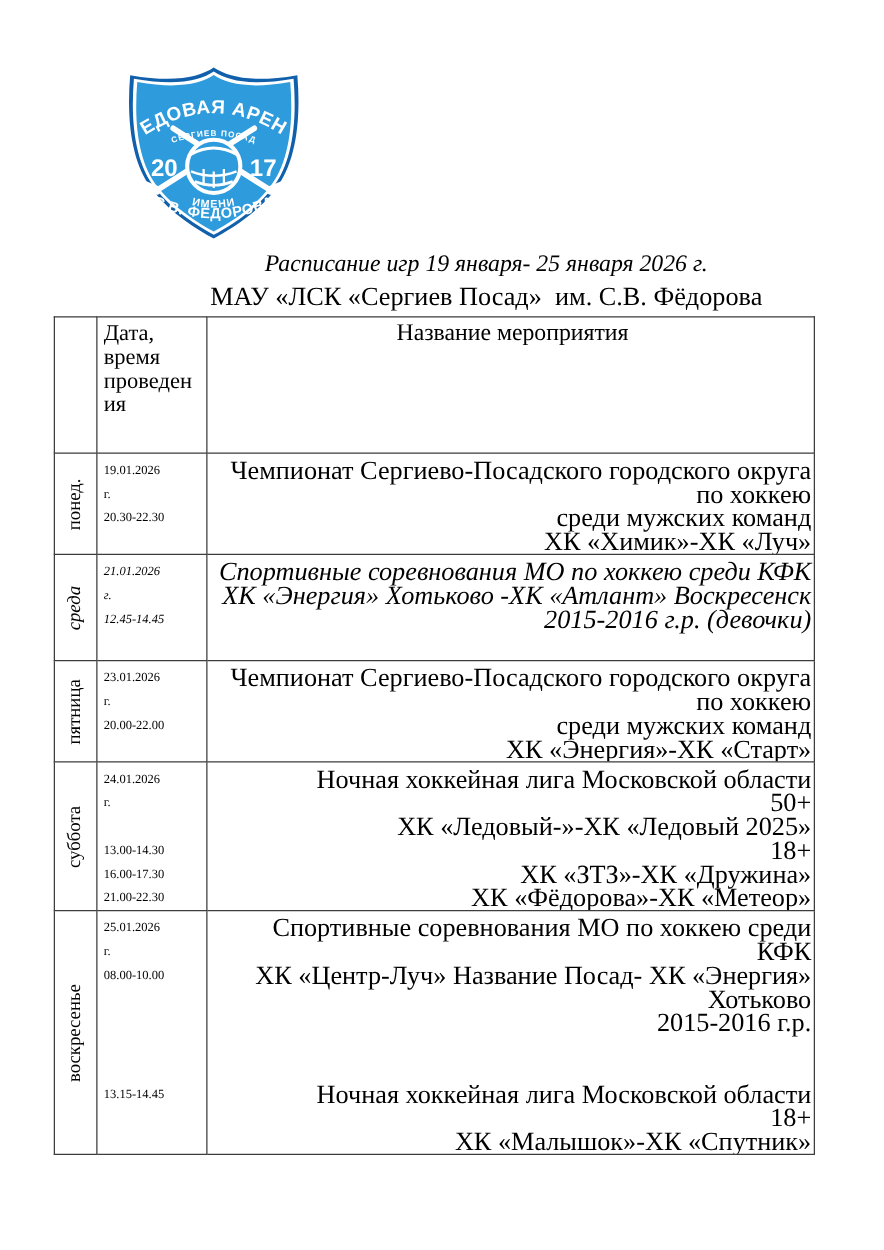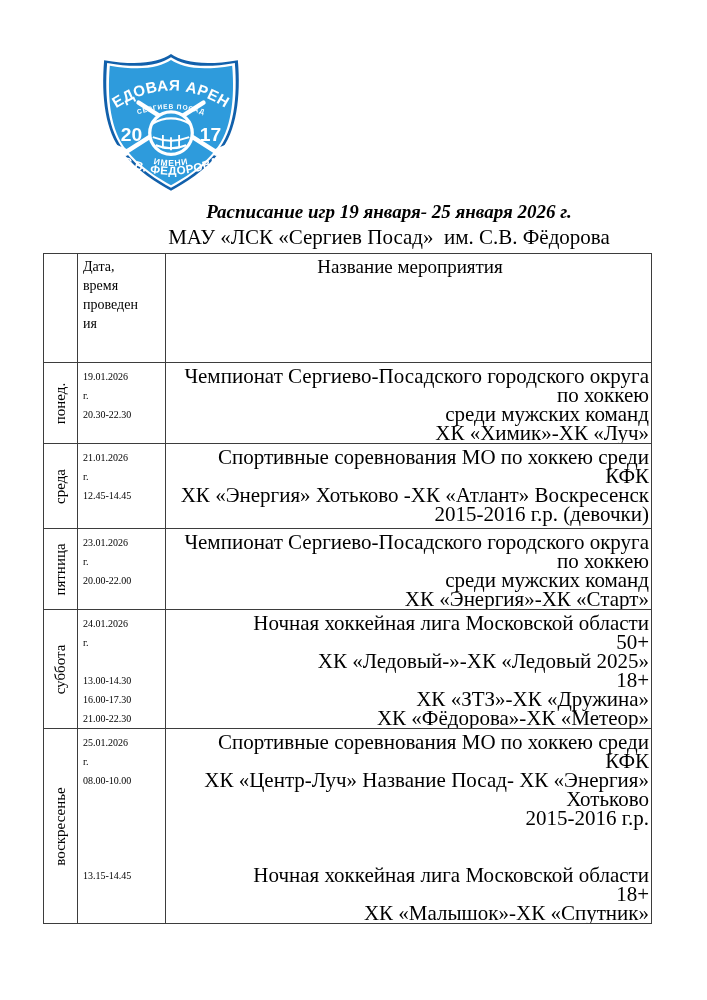--- a/index.html
+++ b/index.html
@@ -15,21 +15,21 @@
 
   
   .logo { position: absolute; left: 94px; top: 52px; width: 154px; height: 150px; }
 
   
   .titles {
     position: absolute; left: 43px; top: 199px; width: 608px;
     text-align: center; padding-left: 84px;
   }
   .title-line1 {
-    font-size: 19px; font-weight: bold; font-style: italic;
+    font-size: 19px; font-weight: normal; font-style: italic;
     line-height: 25px; white-space: pre;
   }
   .title-line2 {
     font-size: 21px; font-weight: normal;
     line-height: 27px; white-space: pre;
   }
 
   
   table.schedule {
     position: absolute; left: 43px; top: 253px;
@@ -40,42 +40,42 @@
     vertical-align: top;
     padding: 2px 2px 0 5px;
     overflow: hidden;
   }
   .col-day { width: 34px; }
   .col-date { width: 88px; }
   .col-event { width: 486px; }
 
   tr.row-header { height: 109px; }
   tr.row-0 { height: 66px; }
-  tr.row-1 { height: 85px; }
+  tr.row-1 { height: 85px; font-style: italic; }
   tr.row-2 { height: 65px; }
   tr.row-3 { height: 116px; }
   tr.row-4 { height: 149px; }
 
   td.day-cell { position: relative; padding: 0; }
   .day-inner {
     position: absolute; inset: 0;
     display: flex; align-items: center; justify-content: center;
   }
   .day-text {
     transform: rotate(-90deg);
     white-space: nowrap;
     font-size: 15px;
   }
 
   td.date-cell { font-size: 10px; padding-top: 4px; }
   td.event-cell { font-size: 21px; padding-left: 7px; padding-top: 4px; text-align: right; }
   .line { line-height: 19px; }
   .line:empty::before { content: "\00a0"; }
 
-  td.header-date-cell { font-size: 14px; padding-top: 3px; font-family: Liberation Serif, serif; }
+  td.header-date-cell { font-size: 18px; padding-top: 3px; font-family: Liberation Serif, serif; }
   td.header-event-cell {
     font-size: 19px; text-align: center; padding-top: 2px;
   }
   .svg-label { font-family: "Liberation Sans", sans-serif; }
 </style>
 </head>
 <body>
 
 <div class="page">
 

